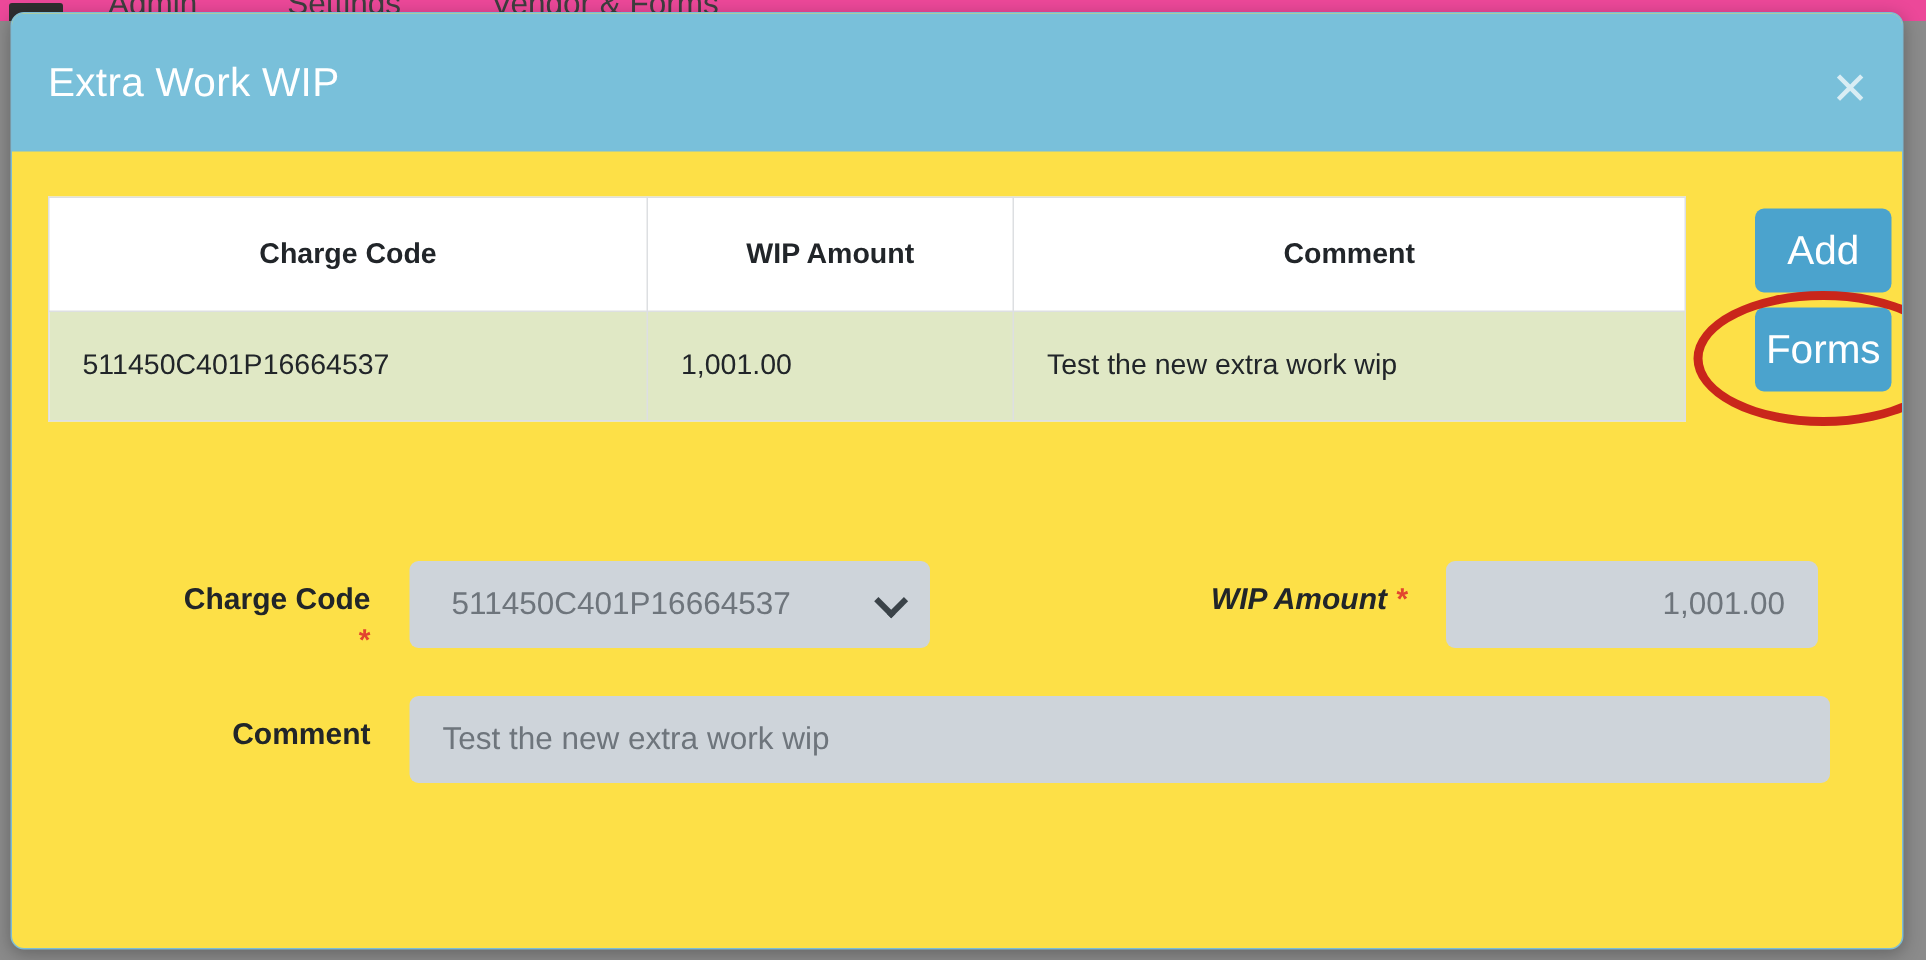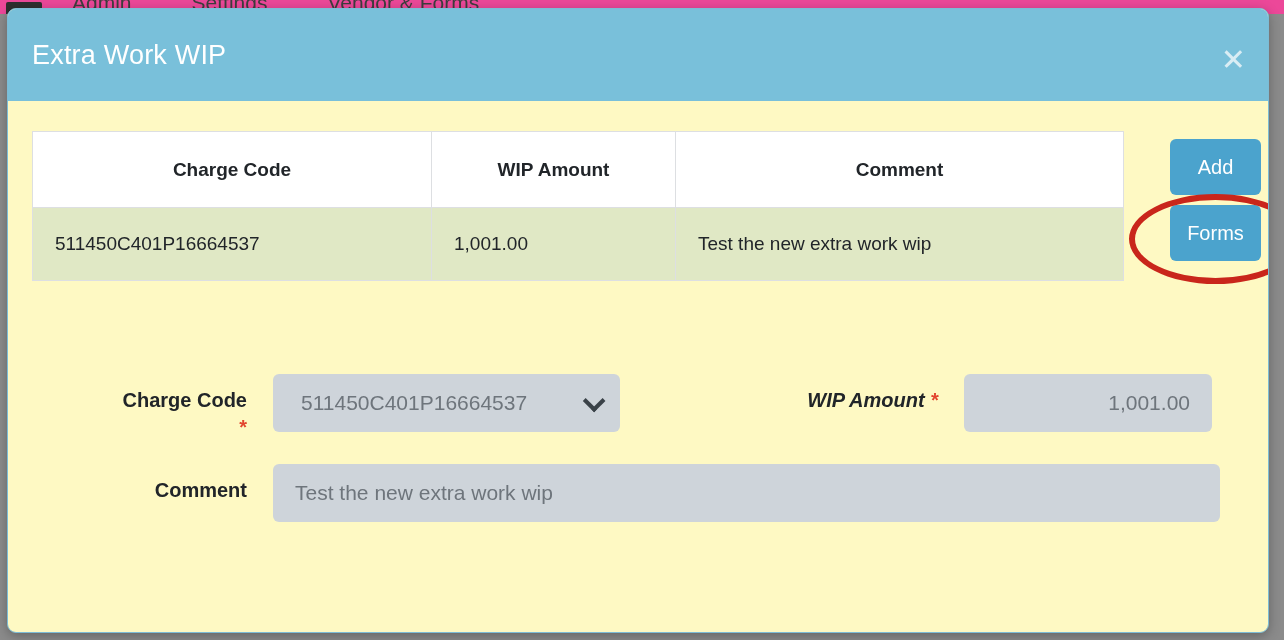--- a/index.html
+++ b/index.html
@@ -49,21 +49,21 @@
     border-radius: 2px 2px 0 0;
   }
 
   
   .modal {
     position: absolute;
     left: 7px;
     top: 8px;
     width: 1262px;
     height: 625px;
-    background: #fef9c3;
+    background: #fde047;
     border: 1px solid #7cbcd6;
     border-radius: 9px;
     box-shadow: 0 3px 12px rgba(0,0,0,0.28);
     overflow: hidden;
   }
 
   .modal-header {
     position: relative;
     height: 92px;
     background: #79c0da;
@@ -141,21 +141,21 @@
     margin-top: 8px;
     position: relative;
   }
   .btn {
     width: 91px;
     height: 56px;
     background: #4ba3cd;
     color: #ffffff;
     border: none;
     border-radius: 6px;
-    font-size: 20px;
+    font-size: 27px;
     font-family: "Liberation Sans", sans-serif;
     cursor: pointer;
   }
 
   
   .annotation-ellipse {
     position: absolute;
     left: -41px;
     top: 55px;
     width: 173px;

